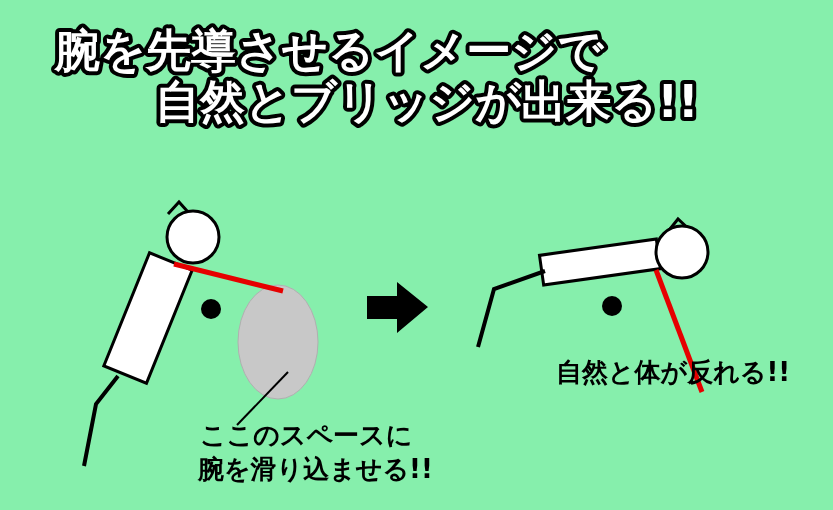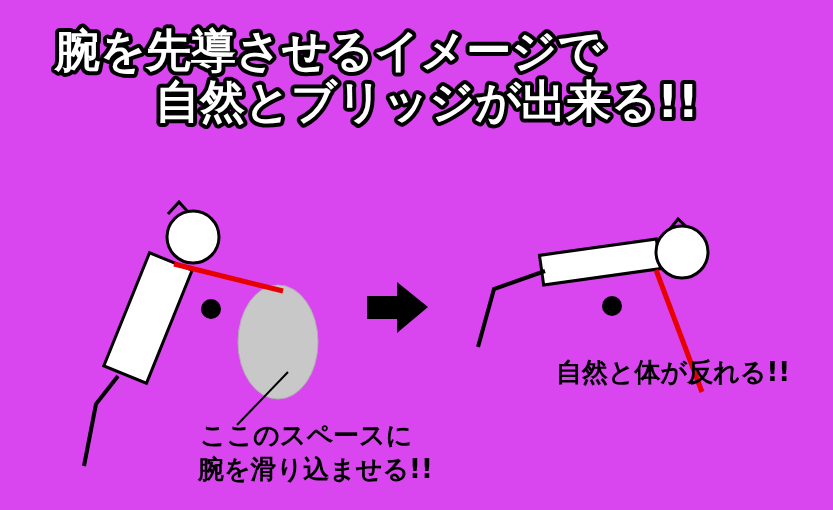--- a/index.html
+++ b/index.html
@@ -1,20 +1,20 @@
 <!DOCTYPE html>
 <html><head>
 <meta charset="utf-8">
 <style>
   html, body { margin: 0; padding: 0; background: #ffffff; }
   .canvas {
     position: relative;
     width: 833px;
     height: 510px;
-    background: #d946ef;
+    background: #86efac;
     overflow: hidden;
     font-family: "DejaVu Sans", sans-serif;
   }
   svg { display: block; }
   .title-text {
     font-family: "DejaVu Sans", sans-serif;
     font-weight: bold;
     font-size: 45px;
     fill: #ffffff;
     stroke: #000000;

